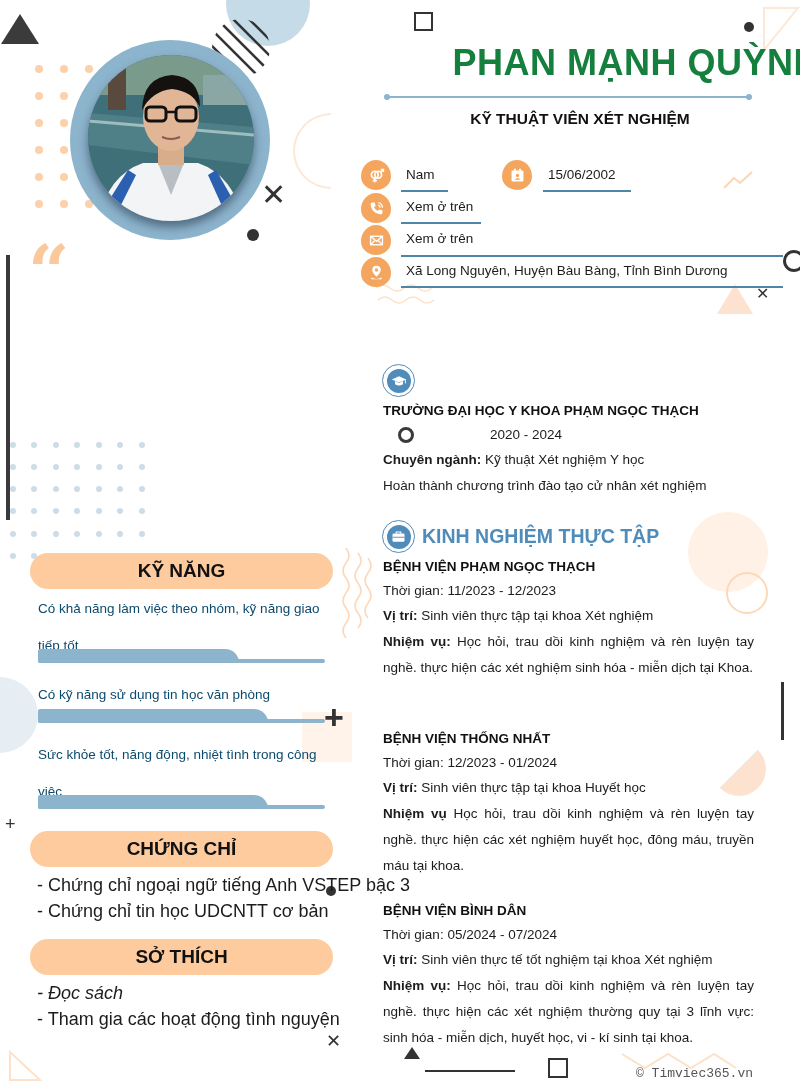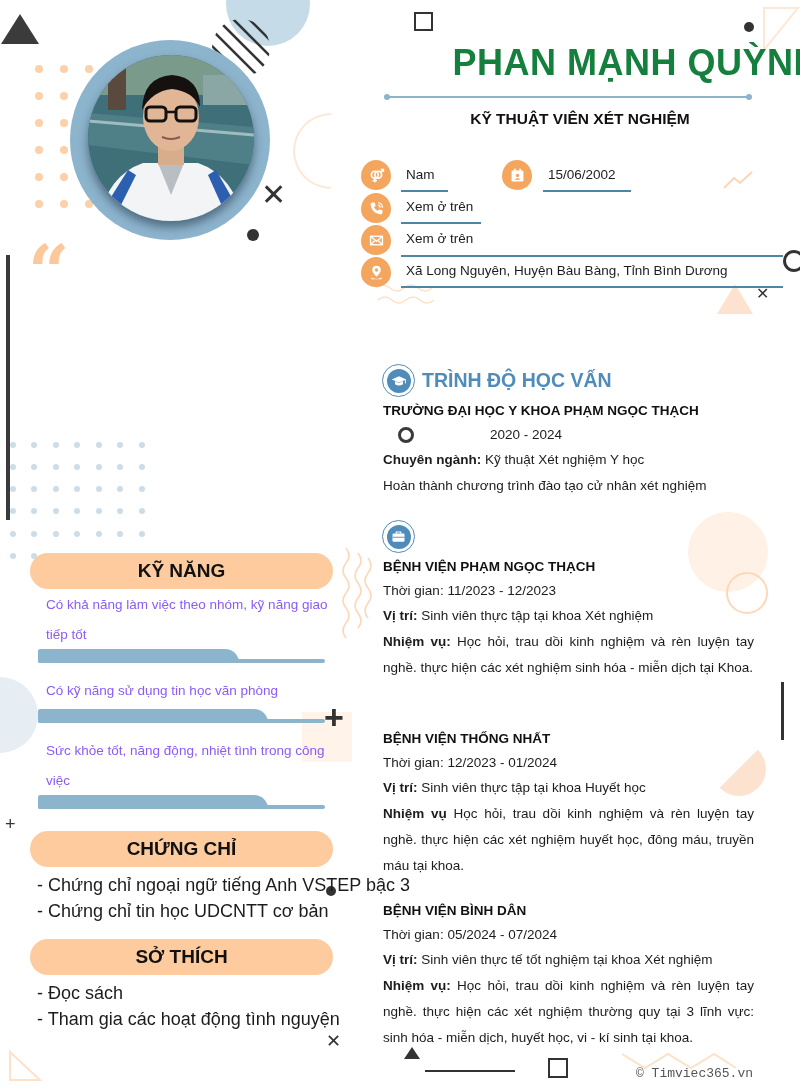--- a/index.html
+++ b/index.html
@@ -13,21 +13,21 @@
   .avatar-photo { position: absolute; left: 88px; top: 55px; width: 166px; height: 166px; border-radius: 50%; overflow: hidden; box-shadow: 0 6px 10px rgba(40,60,80,0.6); }
 
   
   .summary-bar { position: absolute; left: 6px; top: 255px; width: 4px; height: 265px; background: #3a3a3a; }
   .quote-mark { position: absolute; left: 28px; top: 236px; font-family: "DejaVu Serif", serif; font-size: 72px; font-weight: bold; color: #fbc89c; line-height: 1; }
   .summary-text { position: absolute; left: 31px; top: 290px; width: 303px; font-size: 13.5px; line-height: 26px; text-align: justify; color: #1c1c1c; }
 
   
   .pill { position: absolute; left: 30px; width: 303px; height: 36px; border-radius: 18px; background: #fdcb9d; display: flex; align-items: center; justify-content: center; font-weight: bold; font-size: 19px; color: #111; }
 
-  .skill-text { position: absolute; left: 38px; width: 294px; font-size: 13.5px; line-height: 30px; color: #8b5cf6; margin-left: 8px; }
+  .skill-text { position: absolute; left: 38px; width: 294px; font-size: 13.5px; line-height: 37px; color: #0c4a6e; }
   .skill-bar { position: absolute; left: 38px; width: 287px; height: 14px; }
   .skill-bar .track { position: absolute; left: 0; right: 0; bottom: 0; height: 4px; background: #8db4cd; border-radius: 2px; }
   .skill-bar .fill { position: absolute; left: 0; bottom: 0; height: 14px; background: #8db4cd; border-radius: 2px 14px 0 2px; }
 
   .list-text { position: absolute; left: 37px; font-size: 18px; line-height: 26px; color: #1c1c1c; }
 
   
   .name { position: absolute; left: 380px; width: 440px; top: 42px; text-align: right; font-weight: bold; font-size: 36px; letter-spacing: 0.5px; color: #15803d; }
   .name-line { position: absolute; left: 386px; top: 96px; width: 364px; height: 2px; background: #8db4cd; }
   .name-line:before, .name-line:after { content: ""; position: absolute; top: -2px; width: 6px; height: 6px; border-radius: 50%; background: #8db4cd; }
@@ -226,21 +226,21 @@
 <div class="skill-bar" style="top:795px;">
     <div class="track"></div>
     <div class="fill" style="width:80%;"></div>
   </div>
 
 <div class="pill" style="top:831px;">CHỨNG CHỈ</div>
 <div class="list-text" style="top:872px;">- Chứng chỉ ngoại ngữ tiếng Anh VSTEP bậc 3</div>
 <div class="list-text" style="top:898px;">- Chứng chỉ tin học UDCNTT cơ bản</div>
 
 <div class="pill" style="top:939px;">SỞ THÍCH</div>
-<div class="list-text" style="top:980px;">- Đọc sách</div>
+<div class="list-text" style="top:980px;font-style:italic;">- Đọc sách</div>
 <div class="list-text" style="top:1006px;">- Tham gia các hoạt động tình nguyện</div>
 
 <div class="name">PHAN MẠNH QUỲNH</div>
 <div class="name-line"></div>
 <div class="job-title">KỸ THUẬT VIÊN XÉT NGHIỆM</div>
 
 <div class="info-icon" style="left:361px;top:160px;">
   <svg viewBox="0 0 20 20" fill="none" stroke="#fff" stroke-width="2">
       <circle cx="8" cy="9" r="4"></circle>
       <circle cx="12" cy="9" r="4"></circle>
@@ -299,38 +299,38 @@
 <div class="sec-head" style="top:364px;">
   <div class="sec-icon">
     <div class="inner">
         <svg width="16" height="16" viewBox="0 0 20 20" fill="#fff">
           <path d="M10 4 L19 8 L10 12 L1 8 Z"></path>
           <path d="M5 10 L5 14 Q10 17 15 14 L15 10 L10 12.5 Z"></path>
           <line x1="18" y1="8" x2="18" y2="13" stroke="#fff" stroke-width="1.2"></line>
         </svg>
       </div>
   </div>
-  <div class="sec-title">TRÌNH ĐỘ HỌC VẤN</div>
 </div>
 <div class="r-head" style="top:403px;">TRƯỜNG ĐẠI HỌC Y KHOA PHẠM NGỌC THẠCH</div>
 <div class="deco" style="left:398px;top:427px;width:16px;height:16px;border-radius:50%;border:3px solid #3a3a3a;"></div>
 <div class="r-text" style="top:422px;left:490px;width:auto;">2020 - 2024</div>
 <div class="r-text" style="top:447px;"><span class="r-strong">Chuyên ngành:</span><span> Kỹ thuật Xét nghiệm Y học</span></div>
 <div class="r-text" style="top:473px;">Hoàn thành chương trình đào tạo cử nhân xét nghiệm</div>
 
 <div class="sec-head" style="top:520px;">
   <div class="sec-icon">
     <div class="inner">
         <svg width="15" height="15" viewBox="0 0 20 20" fill="#fff">
           <rect x="2" y="6" width="16" height="11" rx="1.5"></rect>
           <path d="M7 6 L7 4 L13 4 L13 6" fill="none" stroke="#fff" stroke-width="1.6"></path>
           <line x1="2" y1="11" x2="18" y2="11" stroke="#4f8cba" stroke-width="1.2"></line>
         </svg>
       </div>
   </div>
+  <div class="sec-title">KINH NGHIỆM THỰC TẬP</div>
 </div>
 
 <div class="r-head" style="top:559px;">BỆNH VIỆN PHẠM NGỌC THẠCH</div>
 <div class="r-text" style="top:578px;">Thời gian: 11/2023 - 12/2023</div>
 <div class="r-text" style="top:603px;"><span class="r-strong">Vị trí:</span><span> Sinh viên thực tập tại khoa Xét nghiệm</span></div>
 <div class="r-text justify" style="top:629px;"><span class="r-strong">Nhiệm vụ:</span><span> Học hỏi, trau dồi kinh nghiệm và rèn luyện tay nghề. thực hiện các xét nghiệm sinh hóa - miễn dịch tại Khoa.</span></div>
 
 <div class="r-head" style="top:731px;">BỆNH VIỆN THỐNG NHẤT</div>
 <div class="r-text" style="top:750px;">Thời gian: 12/2023 - 01/2024</div>
 <div class="r-text" style="top:775px;"><span class="r-strong">Vị trí:</span><span> Sinh viên thực tập tại khoa Huyết học</span></div>

